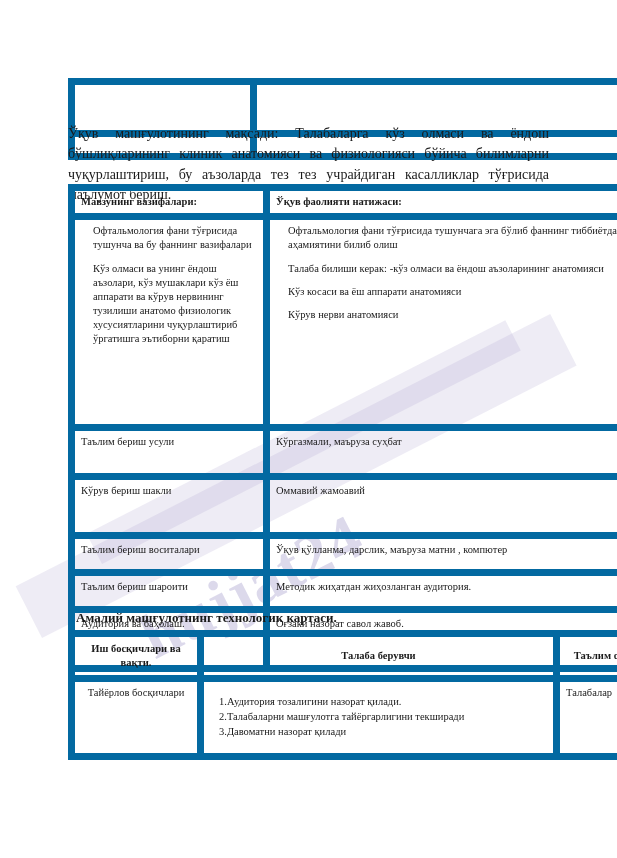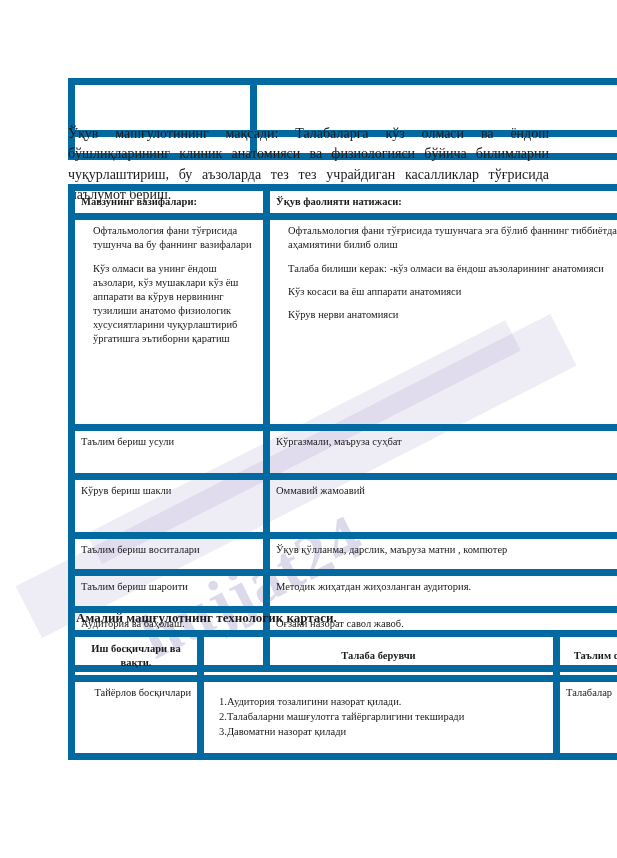--- a/index.html
+++ b/index.html
@@ -124,21 +124,21 @@
   .t3 td {
     font-size: 10.2px;
     padding: 4px 6px;
   }
   .t3 .head td {
     text-align: center;
     font-weight: bold;
     height: 30px;
     vertical-align: middle;
   }
-  .t3 .c1 { width: 110px; text-align: right; }
+  .t3 .c1 { width: 110px; text-align: center; }
   .t3 .c3 { width: 106px; }
   .t3 .body td { height: 52px; }
   .t3 ol.steps {
     margin: 9px;
     padding: 0;
     list-style: none;
   }
   .t3 ol.steps li { margin: 0 0 1px 0; }
   .center { text-align: center; }
 </style>

